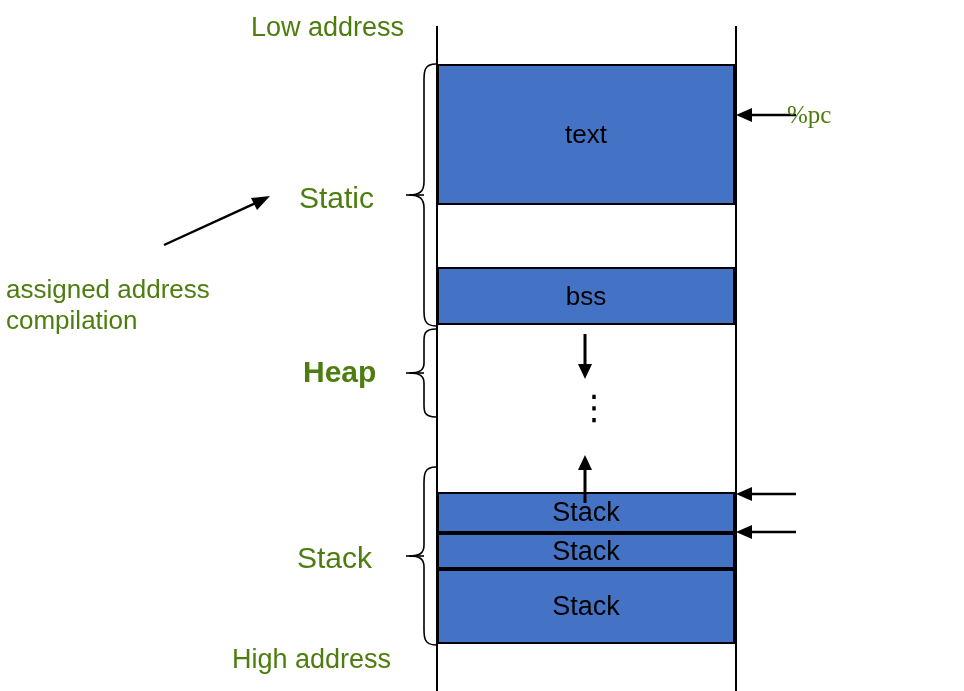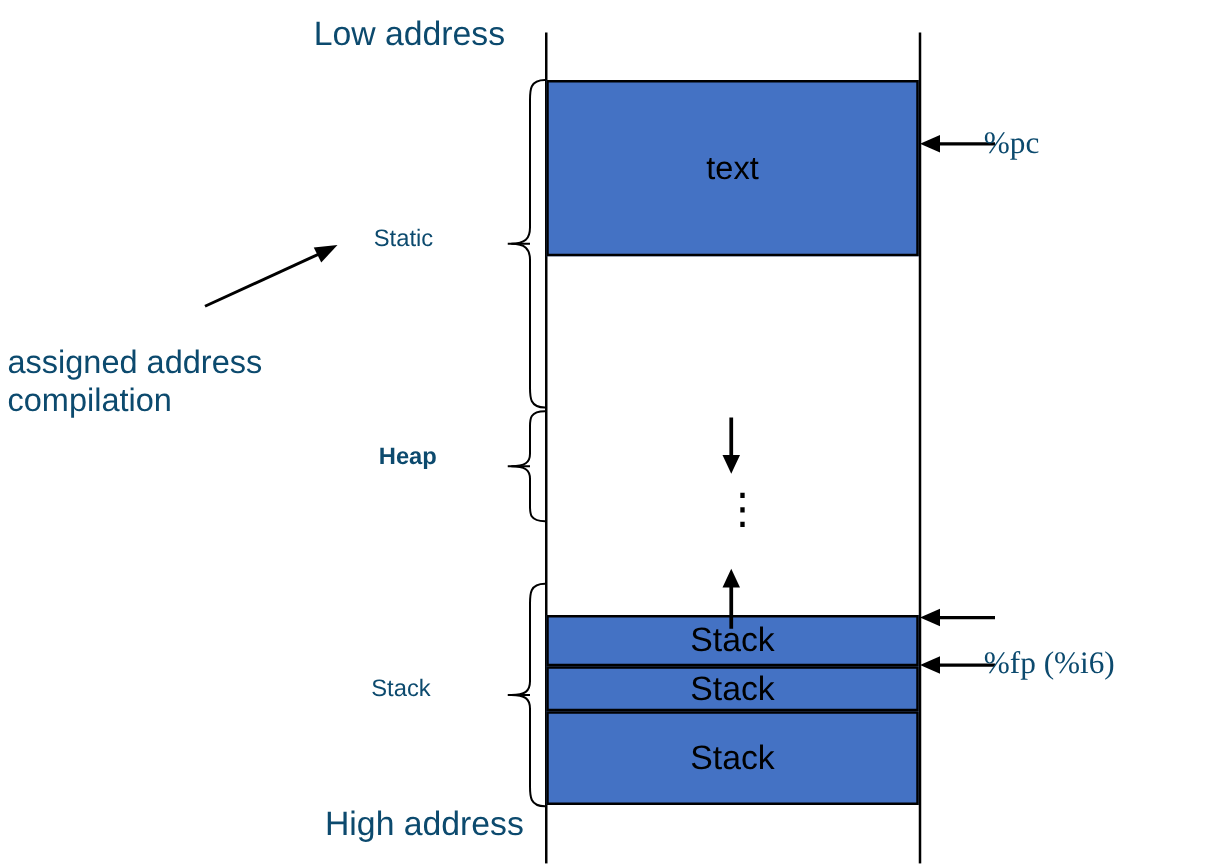--- a/index.html
+++ b/index.html
@@ -12,27 +12,27 @@
     width: 964px;
     height: 691px;
     background: #ffffff;
     font-family: "Liberation Sans", sans-serif;
     overflow: hidden;
   }
 
   
   .lbl {
     position: absolute;
-    color: #0c4a6e;
+    color: #4d7c0f;
     font-family: "Liberation Sans", sans-serif;
     white-space: pre;
     line-height: 1.15;
   }
   .lbl-addr  { font-size: 27px; }
-  .lbl-side  { font-size: 19px; }
+  .lbl-side  { font-size: 30px; }
   .lbl-note  { font-size: 26px; line-height: 1.2; }
   .lbl-reg   { font-family: Liberation Serif, serif; font-size: 25px; letter-spacing: 0px; }
   .lbl-block { font-size: 26px; }
   .lbl-stack { font-size: 27px; }
 
   
   .rail {
     position: absolute;
     width: 2px;
     background: #000000;
@@ -67,30 +67,33 @@
     font-family: "Liberation Sans", sans-serif;
   }
 </style>
 </head>
 <body>
 
 <div id="canvas">
 
   <div class="lbl lbl-addr" style="left:251px; top:12px;">Low address</div>
 
-  <div class="lbl lbl-addr" style="left:260px; top:644px;">High address</div>
+  <div class="lbl lbl-addr" style="left:232px; top:644px;">High address</div>
 
   <div class="rail" style="left:436px; top:26px; height:665px;"></div>
   <div class="rail" style="left:735px; top:26px; height:665px;"></div>
 
   <div class="seg lbl-block" style="left:437px; top:64px; width:298px; height:141px;">
     <span>text</span>
   </div>
 
 
+  <div class="seg lbl-block" style="left:437px; top:267px; width:298px; height:58px;">
+    <span>bss</span>
+  </div>
 
   <div class="seg lbl-stack" style="left:437px; top:492px; width:298px; height:41px;">
     <span>Stack</span>
   </div>
 
   <div class="seg lbl-stack" style="left:437px; top:533px; width:298px; height:36px;">
     <span>Stack</span>
   </div>
 
   <div class="seg lbl-stack" style="left:437px; top:569px; width:298px; height:75px;">
@@ -161,15 +164,14 @@
       <polygon points="0,11 16,4 16,18" fill="#000"></polygon>
     </svg>
   </div>
 
   <div class="arrow" style="left:736px; top:521px;">
     <svg width="62" height="22" viewBox="0 0 62 22">
       <line x1="60" y1="11" x2="12" y2="11" stroke="#000" stroke-width="2.6"></line>
       <polygon points="0,11 16,4 16,18" fill="#000"></polygon>
     </svg>
   </div>
-  <div class="lbl lbl-reg" style="left:787px; top:517px;">%fp (%i6)</div>
 
 </div>
 
 </body></html>

